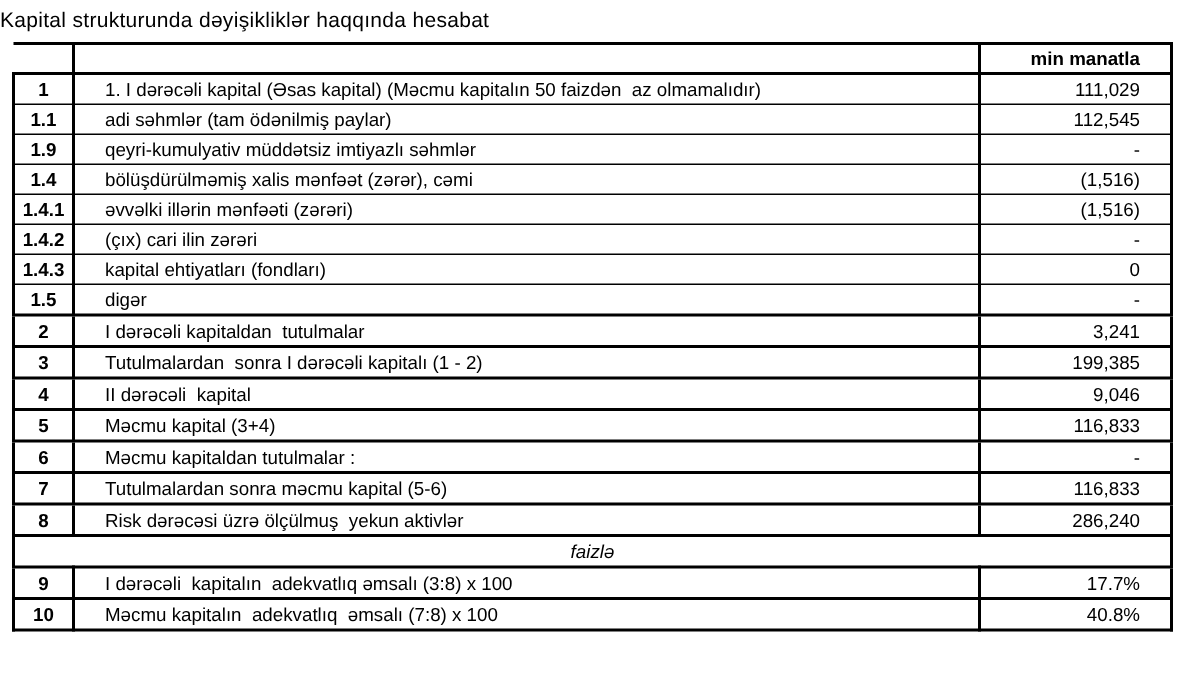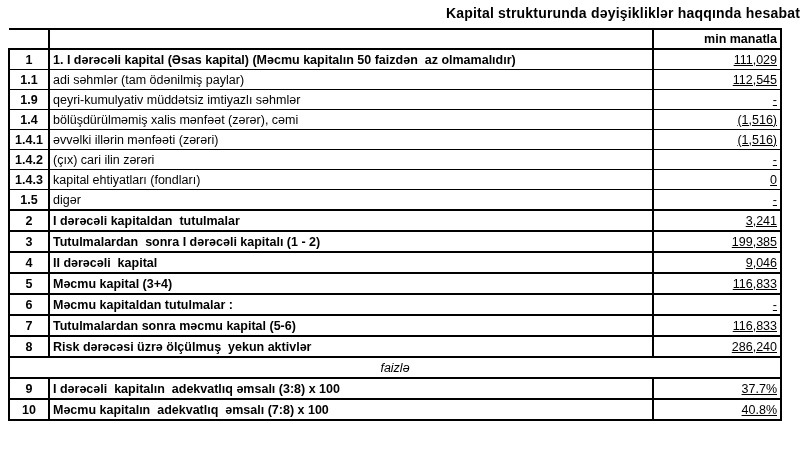--- a/index.html
+++ b/index.html
@@ -7,53 +7,53 @@
     position: relative;
     width: 800px;
     height: 456px;
     background: #ffffff;
     font-family: "Liberation Sans", "DejaVu Sans", sans-serif;
     color: #000000;
     overflow: hidden;
   }
   .title {
     margin-top: 5px;
-    text-align: right;
+    text-align: left;
     font-size: 14px;
-    font-weight: bold;
+    font-weight: normal;
     letter-spacing: 0.2px;
   }
   table.report {
     border-collapse: collapse;
     table-layout: fixed;
     margin: 7px 0 0 8px;
     width: 772px;
   }
   col.c-num { width: 40px; }
   col.c-lbl { width: 604px; }
   col.c-val { width: 128px; }
   td {
     border-left: 2px solid #000;
     border-right: 2px solid #000;
     border-top: 1px solid #000;
     border-bottom: 1px solid #000;
     font-size: 12.5px;
     line-height: 16px;
     height: 17px;
-    padding: 1px 3px;
+    padding: 1px 20px;
     overflow: hidden;
     vertical-align: middle;
   }
   tr.t > td { border-top: 2px solid #000; }
   tr.last > td { border-bottom: 2px solid #000; margin-top: 32px; }
   td.ghost { border: none; }
   td.num { font-weight: bold; text-align: center; padding: 1px 2px; }
   td.lbl { text-align: left; white-space: pre; }
-  tr.b td.lbl { font-weight: bold; }
-  td.val { text-align: right; white-space: pre; text-decoration: underline; }
+  tr.b td.lbl { font-weight: normal; }
+  td.val { text-align: right; white-space: pre; }
   tr.hdr td { border-top: 2px solid #000; border-bottom: 2px solid #000; height: 15px; }
   tr.hdr td.unit { font-weight: bold; text-align: right; }
   td.note { text-align: center; font-style: italic; font-weight: normal; white-space: pre; }
 </style>
 </head>
 <body>
 
 <div class="page">
   <div class="title">Kapital strukturunda dəyişikliklər haqqında hesabat</div>
 
@@ -147,21 +147,21 @@
       <td class="val">286,240</td>
     </tr>
 
     <tr class="t">
       <td class="note" colspan="3">faizlə</td>
     </tr>
 
     <tr class="t b">
       <td class="num">9</td>
       <td class="lbl">I dərəcəli  kapitalın  adekvatlıq əmsalı (3:8) x 100</td>
-      <td class="val">37.7%</td>
+      <td class="val">17.7%</td>
     </tr>
     <tr class="t b last">
       <td class="num">10</td>
       <td class="lbl">Məcmu kapitalın  adekvatlıq  əmsalı (7:8) x 100</td>
       <td class="val">40.8%</td>
     </tr>
   </tbody>
     </table>
 </div>
 

